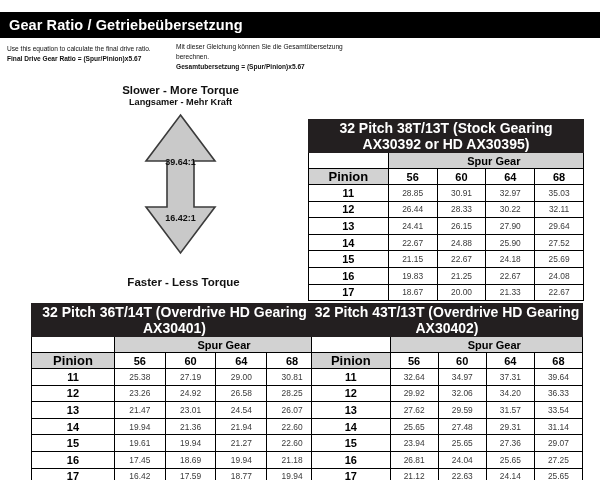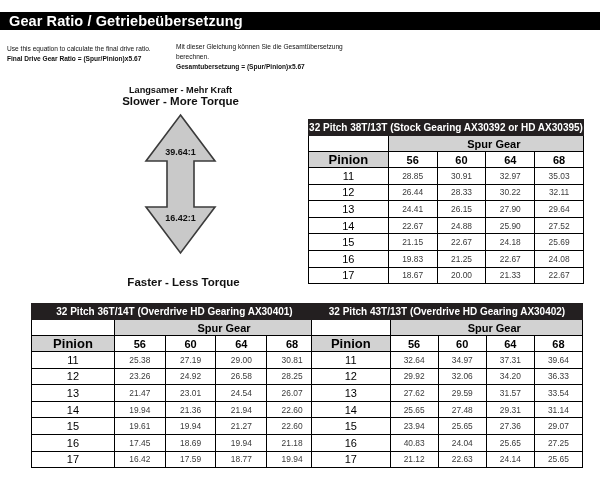--- a/index.html
+++ b/index.html
@@ -15,21 +15,21 @@
     overflow: hidden;
     color: #000;
   }
 
   
   .title-bar {
     position: absolute;
     left: 0;
     top: 12px;
     width: 600px;
-    height: 18px;
+    height: 26px;
     background: #000000;
     display: flex;
     align-items: center;
   }
   .title-bar .title-text {
     color: #ffffff;
     font-size: 14.5px;
     font-weight: bold;
     padding-left: 9px;
     letter-spacing: 0.1px;
@@ -73,21 +73,21 @@
     height: 142px;
   }
   .ratio-num {
     position: absolute;
     width: 100%;
     text-align: center;
     font-size: 9px;
     font-weight: bold;
     color: #111;
   }
-  .ratio-top { top: 63px; }
+  .ratio-top { top: 73px; }
   .ratio-bot { top: 129px; }
 
   
   .gear-table {
     position: absolute;
     border-collapse: collapse;
     table-layout: fixed;
     background: #fff;
     border: 1.6px solid #000;
   }
@@ -97,21 +97,21 @@
     height: 15px;
     text-align: center;
     vertical-align: middle;
     font-size: 9px;
     background: #ffffff;
   }
   .gear-table .cap-row td {
     background: #231f20;
     color: #ffffff;
     font-weight: bold;
-    font-size: 10px;
+    font-size: 14px;
     height: 15px;
     border-color: #231f20;
     margin-top: 48px;
   }
   .gear-table .spur-row .blank-cell {
     background: #ffffff;
     border-left: none;
   }
   .gear-table .spur-row .spur-cell {
     background: #d2d2d2;
@@ -123,21 +123,21 @@
     background: #d2d2d2;
     font-weight: bold;
     font-size: 13px;
   }
   .gear-table .head-row .col-cell {
     background: #ffffff;
     font-weight: bold;
     font-size: 11px;
   }
   .gear-table .data-row .pin-cell {
-    font-weight: normal;
+    font-weight: bold;
     font-size: 11px;
   }
   .gear-table .data-row .val-cell {
     font-size: 8.4px;
     color: #3a3a3a;
   }
   .gear-table .data-row td { height: 15.6px; }
 
   
   #table-tr { left: 308px; top: 119px; width: 276px; }
@@ -161,22 +161,22 @@
 
 <div class="eq-block eq-de">
   <span class="eq-line">Mit dieser Gleichung können Sie die Gesamtübersetzung</span>
   <span class="eq-line">berechnen.</span>
   <span class="eq-line bold">Gesamtubersetzung = (Spur/Pinion)x5.67</span>
 </div>
 
 <div class="arrow-wrap">
 
   <div class="arrow-top-labels">
+    <div class="arrow-label l1">Slower - More Torque</div>
     <div class="arrow-label l2">Langsamer - Mehr Kraft</div>
-    <div class="arrow-label l1">Slower - More Torque</div>
   </div>
 
   <div class="arrow-svg-holder">
     <svg viewBox="0 0 205 142" width="205" height="142" preserveAspectRatio="none">
       <polygon points="102.5,2 137,48 116,48 116,94 137,94 102.5,140 68,94 89,94 89,48 68,48" fill="#c9c9c9" stroke="#3b3b3b" stroke-width="1.6" stroke-linejoin="miter"></polygon>
     </svg>
   </div>
 
   <div class="ratio-num ratio-top">39.64:1</div>
   <div class="ratio-num ratio-bot">16.42:1</div>
@@ -387,21 +387,21 @@
       </tr>
       <tr class="data-row">
         <td class="pin-cell">15</td>
         <td class="val-cell">23.94</td>
         <td class="val-cell">25.65</td>
         <td class="val-cell">27.36</td>
         <td class="val-cell">29.07</td>
       </tr>
       <tr class="data-row">
         <td class="pin-cell">16</td>
-        <td class="val-cell">40.83</td>
+        <td class="val-cell">26.81</td>
         <td class="val-cell">24.04</td>
         <td class="val-cell">25.65</td>
         <td class="val-cell">27.25</td>
       </tr>
       <tr class="data-row">
         <td class="pin-cell">17</td>
         <td class="val-cell">21.12</td>
         <td class="val-cell">22.63</td>
         <td class="val-cell">24.14</td>
         <td class="val-cell">25.65</td>

